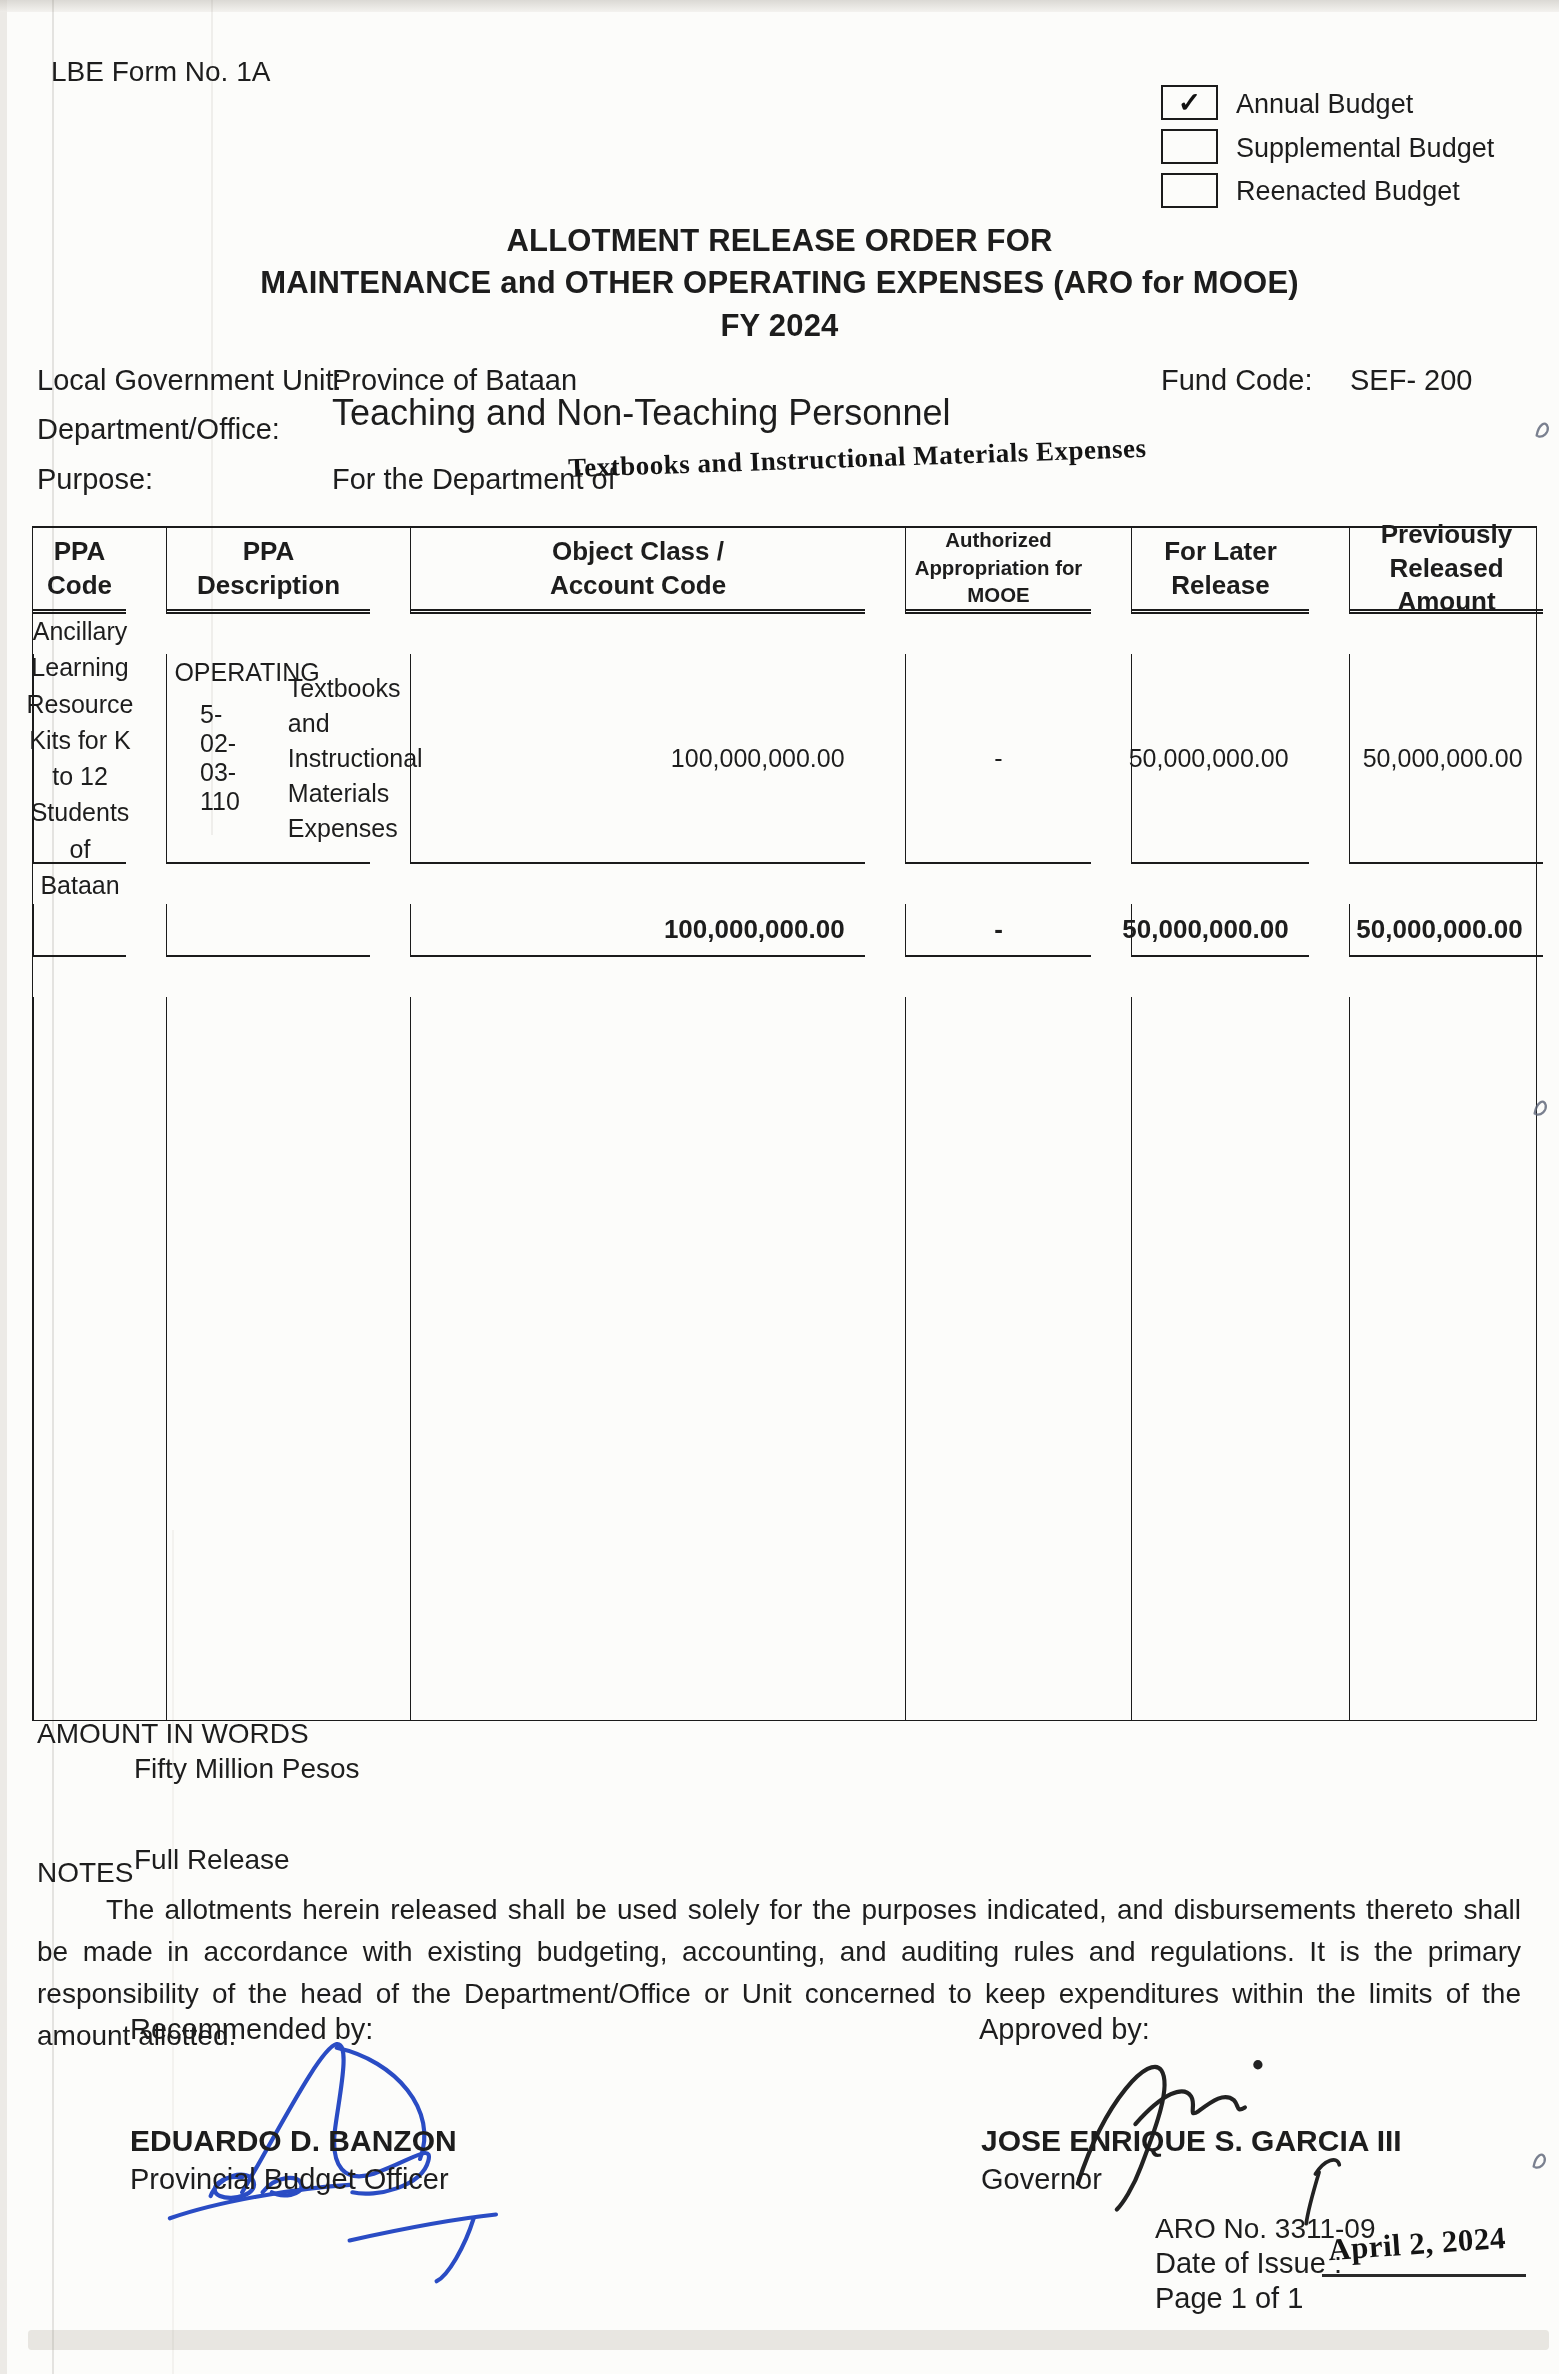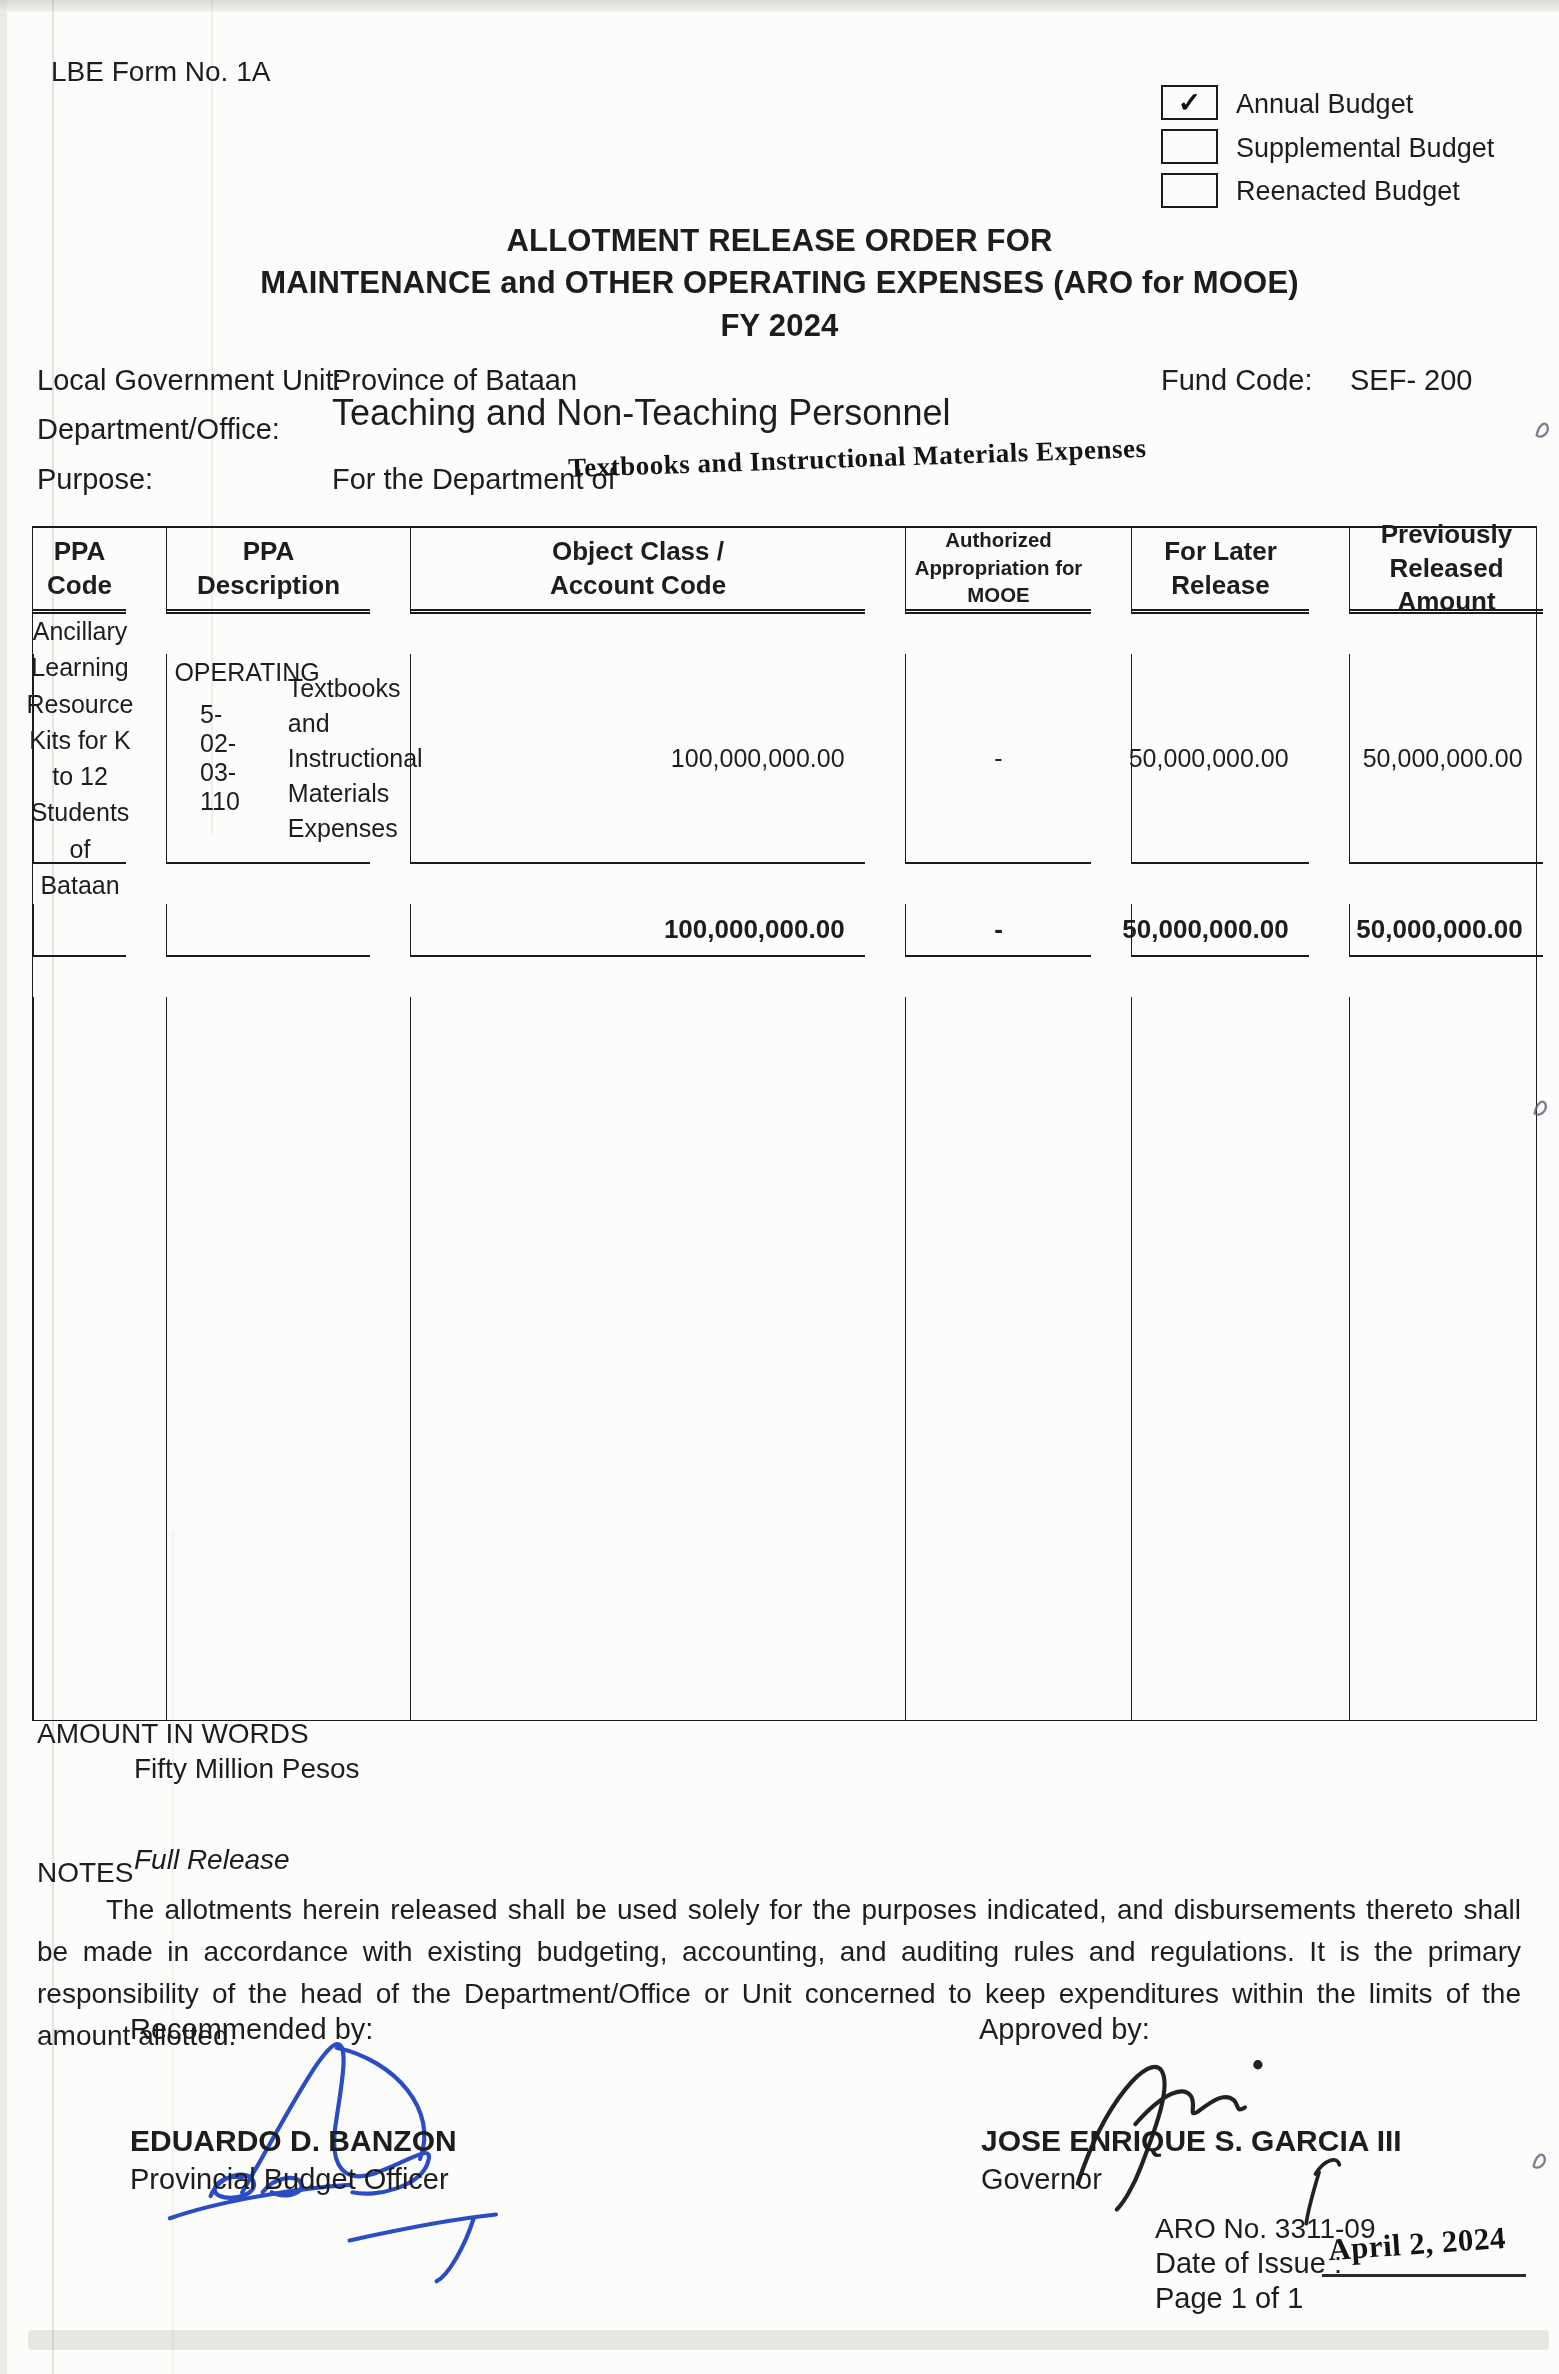--- a/index.html
+++ b/index.html
@@ -143,21 +143,21 @@
     <div class="c"></div>
     <div class="c"></div>
     <div class="c"></div>
     <div class="c"></div>
     <div class="c"></div>
   </div>
 
   <div class="abs txt" style="left:37px;top:1716px;">AMOUNT IN WORDS</div>
   <div class="abs txt" style="left:134px;top:1751px;">Fifty Million Pesos</div>
   <div class="abs txt" style="left:37px;top:1807px;margin-top:48px;">NOTES</div>
-  <div class="abs txt" style="left:134px;top:1842px;font-style:italic;">Full Release</div>
+  <div class="abs txt" style="left:134px;top:1842px;">Full Release</div>
 
   <div class="abs para" style="left:37px;top:1889px;width:1484px;">The allotments herein released shall be used solely for the purposes indicated, and disbursements thereto shall be made in accordance with existing budgeting, accounting, and auditing rules and regulations. It is the primary responsibility of the head of the Department/Office or Unit concerned to keep expenditures within the limits of the amount allotted.</div>
 
   <div class="abs txt" style="left:130px;top:2011px;font-size:29px;">Recommended by:</div>
   <svg class="abs" style="left:153px;top:2020px;" width="371" height="264" viewBox="0 0 400 285">
     <g fill="none" stroke="#2a4cc4" stroke-width="4.5" stroke-linecap="round">
       <path d="M96 186 C135 120 180 30 198 26 C214 24 200 86 196 120 C192 158 206 176 238 166 C278 152 302 132 297 152 C290 180 240 192 215 186"></path>
       <path d="M198 30 C262 44 308 98 288 150"></path>
       <path d="M62 190 C70 168 102 160 108 174 C114 188 86 196 72 190 C58 184 72 166 96 170"></path>
       <path d="M118 186 C132 168 158 166 160 178 C162 190 138 192 128 186"></path>

